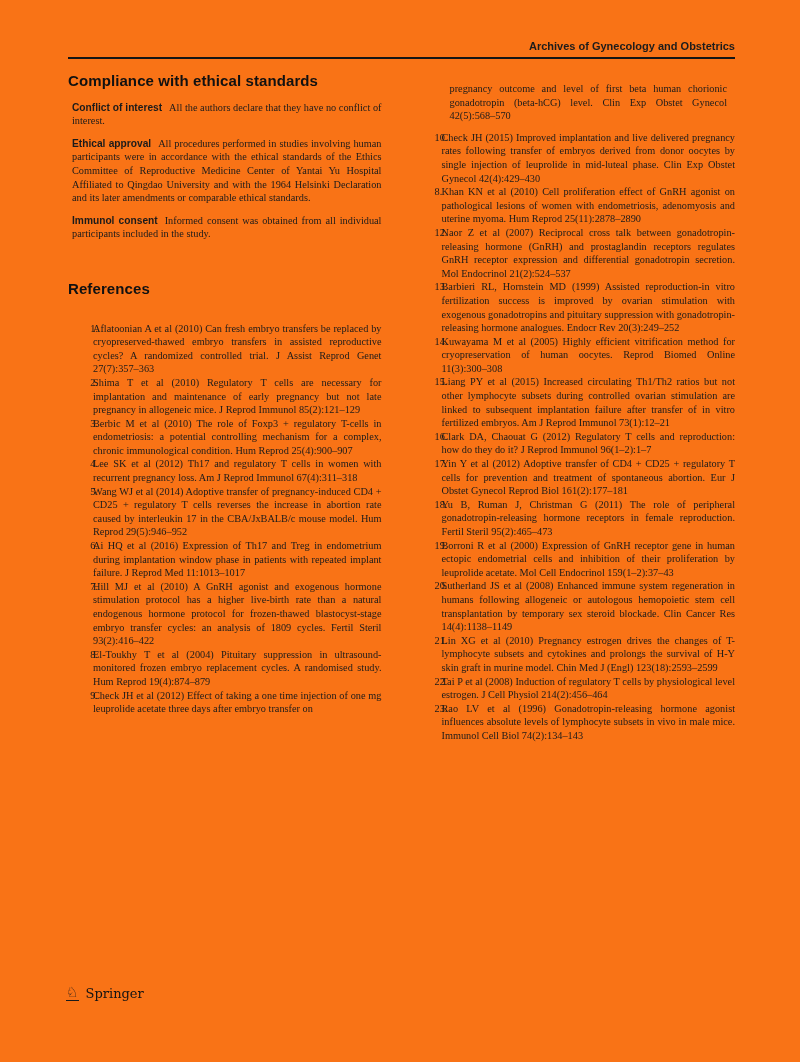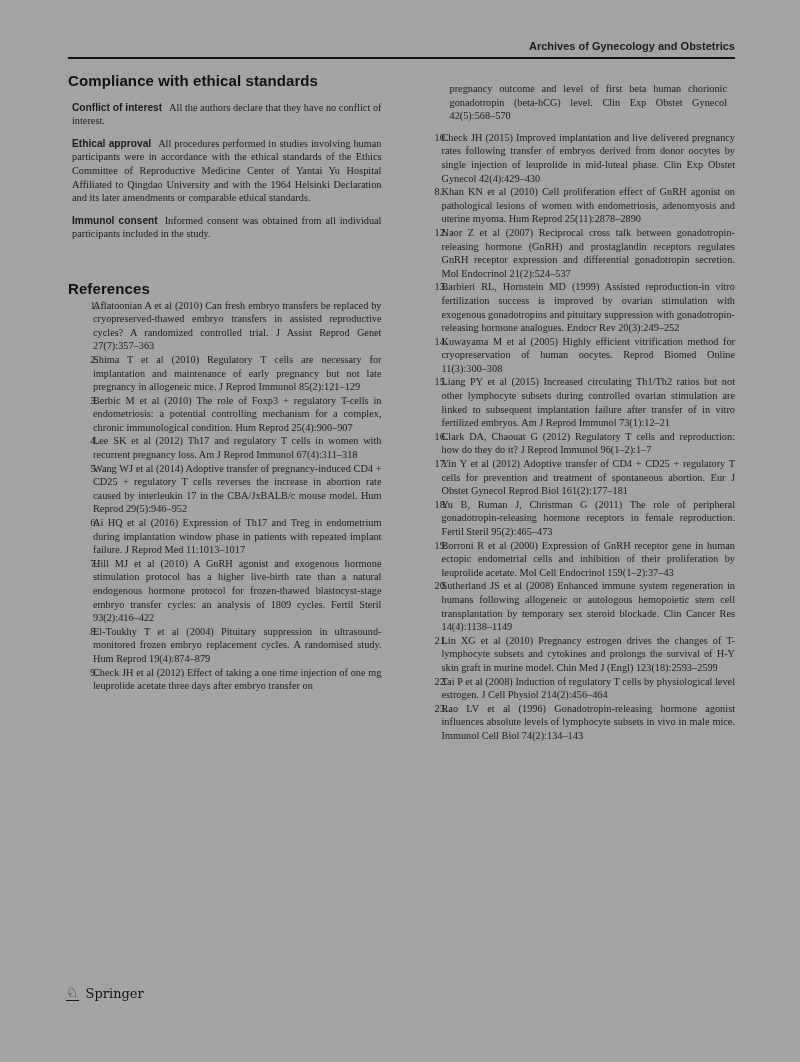--- a/index.html
+++ b/index.html
@@ -1,20 +1,20 @@
 <!DOCTYPE html>
 <html><head>
 <meta charset="utf-8">
 <style>
   html, body { margin: 0; padding: 0; background: #e8e8e8; }
   .page {
     width: 800px;
     height: 1062px;
     margin: 0 auto;
-    background: #a3a3a3;
+    background: #f97316;
     position: relative;
     font-family: "Liberation Serif", serif;
     color: #1b1b1b;
     overflow: hidden;
     box-sizing: border-box;
   }
   .page-inner {
     position: absolute;
     top: 40px;
     left: 68px;
@@ -49,21 +49,21 @@
     font-family: "Liberation Sans", sans-serif;
     font-size: 15px;
     font-weight: 700;
     color: #111;
     margin: 0 0 13px 0;
     text-align: left;
     letter-spacing: 0.1px;
   }
   .references-heading {
     margin-top: 41px;
-    margin-bottom: 3px;
+    margin-bottom: 26px;
   }
   .runin-para { margin: 0 0 9px 4px; }
   .runin-label {
     font-family: "Liberation Sans", sans-serif;
     font-weight: 700;
     font-size: 10.2px;
     padding-right: 7px;
     white-space: nowrap;
   }
   .ref-list { margin: 0; }

